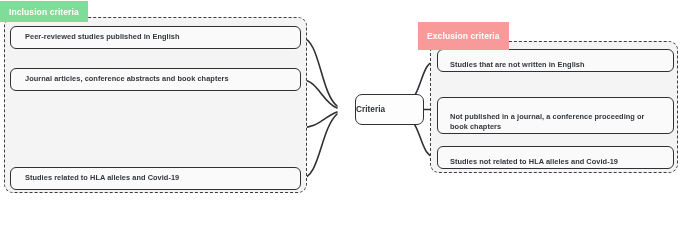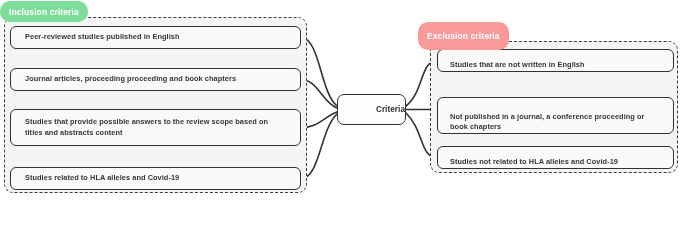--- a/index.html
+++ b/index.html
@@ -63,21 +63,21 @@
     width: 248px;
     height: 132px;
   }
 
   
   .badge {
     position: absolute;
     box-sizing: border-box;
     display: flex;
     align-items: center;
-    border-radius: 10px;
+    border-radius: 0;
     color: #ffffff;
     font-size: 8.5px;
     font-weight: 700;
     letter-spacing: 0.1px;
     padding: 0 9px;
     z-index: 5;
     white-space: nowrap;
   }
   #inclusion-badge {
     left: 0px;
@@ -126,25 +126,25 @@
   #inc-node-0 { top: 26px;  height: 23px; }
   #inc-node-1 { top: 68px;  height: 23px; }
   #inc-node-2 { top: 109px; height: 37px; }
   #inc-node-3 { top: 167px; height: 23px; }
 
   #exc-node-0 { top: 49px;  height: 23px; }
   #exc-node-1 { top: 89px;  height: 37px; margin-top: 8px; }
   #exc-node-2 { top: 146px; height: 23px; }
 
   #criteria-node {
-    left: 337px;
+    left: 355px;
     top: 94px;
     width: 69px;
     height: 31px;
-    justify-content: flex-end;
+    justify-content: flex-start;
     background: #fdfdfd;
     border-radius: 7px;
     z-index: 6;
   }
   #criteria-node .node-label {
     font-size: 8.2px;
     font-weight: 700;
     color: #2b2e33;
   }
 </style>
@@ -174,24 +174,21 @@
   </div>
 
   <div id="exclusion-badge" class="badge">
     <span>Exclusion criteria</span>
   </div>
 
   <div id="inc-node-0" class="node leaf-left">
     <span class="node-label">Peer-reviewed studies published in English</span>
   </div>
   <div id="inc-node-1" class="node leaf-left">
-    <span class="node-label">Journal articles, proceeding proceeding and book chapters</span>
-  </div>
-  <div id="inc-node-2" class="node leaf-left">
-    <span class="node-label">Studies that provide possible answers to the review scope based on titles and abstracts content</span>
+    <span class="node-label">Journal articles, conference abstracts and book chapters</span>
   </div>
   <div id="inc-node-3" class="node leaf-left">
     <span class="node-label">Studies related to HLA alleles and Covid-19</span>
   </div>
 
   <div id="exc-node-0" class="node leaf-right">
     <span class="node-label">Studies that are not written in English</span>
   </div>
   <div id="exc-node-1" class="node leaf-right">
     <span class="node-label">Not published in a journal, a conference proceeding or book chapters</span>

